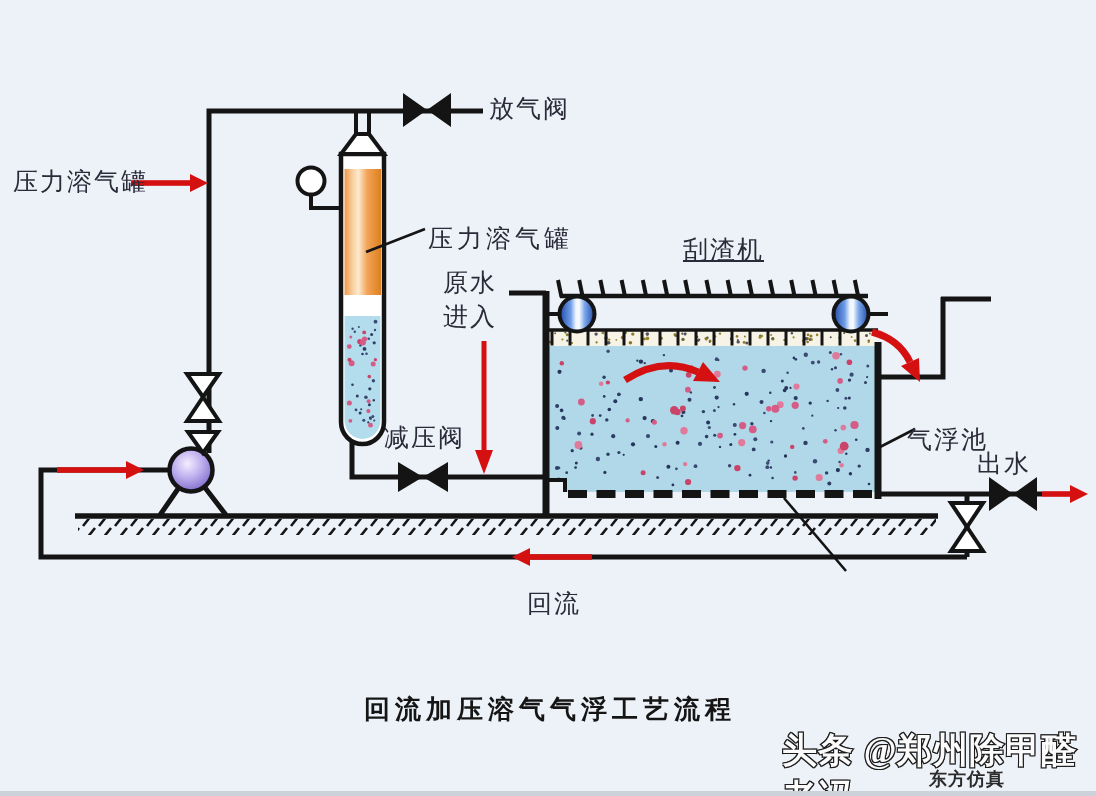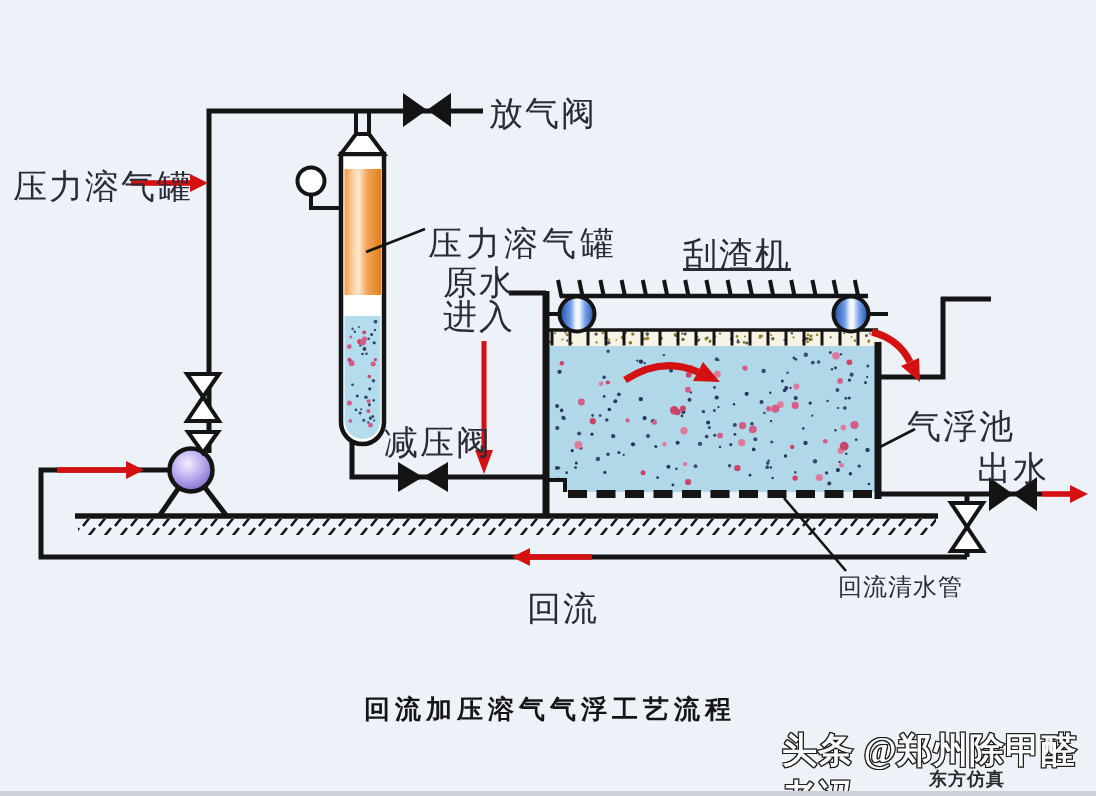--- a/index.html
+++ b/index.html
@@ -3,21 +3,21 @@
 <meta charset="utf-8">
 <style>
   html,body{margin:0;padding:0;}
   #stage{
     position:relative;width:1096px;height:796px;overflow:hidden;
     background:#edf1f8;
     font-family:"Liberation Serif","DejaVu Serif",serif;
   }
   #art{position:absolute;left:0;top:0;}
   .lbl{
-    position:absolute;color:#2a2a38;font-size:34px;letter-spacing:2px;
+    position:absolute;color:#2a2a38;font-size:25px;letter-spacing:2px;
     white-space:nowrap;line-height:1.2;
   }
   .lbl .ln{display:block;}
   #lbl-raw-water{line-height:34px;}
   #lbl-collector{font-size:24px;line-height:31px;letter-spacing:1px;}
   #diagram-title{
     position:absolute;left:280px;top:692px;width:540px;text-align:center;
     font-size:26px;font-weight:700;letter-spacing:5px;color:#151515;
   }
   #wm-main{
@@ -548,28 +548,27 @@
 
   <div class="lbl" id="lbl-raw-water" style="left:443px;top:266px;">
     <span class="ln">原水</span>
     <span class="ln">进入</span>
   </div>
 
   <div class="lbl" style="left:683px;top:235px;text-decoration:underline;">刮渣机</div>
 
   <div class="lbl" style="left:384px;top:423px;">减压阀</div>
 
-  <div class="lbl" style="left:907px;top:407px;">气浮池</div>
+  <div class="lbl" style="left:907px;top:425px;">气浮池</div>
 
   <div class="lbl" style="left:977px;top:449px;">出水</div>
 
   <div class="lbl" style="left:527px;top:565px;margin-top:24px;">回流</div>
 
   <div class="lbl" id="lbl-collector" style="left:838px;top:572px;">
-    <span class="ln">回流清水管</span>
   </div>
 
   <div id="diagram-title">回流加压溶气气浮工艺流程</div>
 
   <div id="wm-main">头条 @郑州除甲醛老冯</div>
   <div id="wm-sub">东方仿真COPYRIGHT</div>
   <div id="bottom-strip"></div>
 </div>
 
 </body></html>

